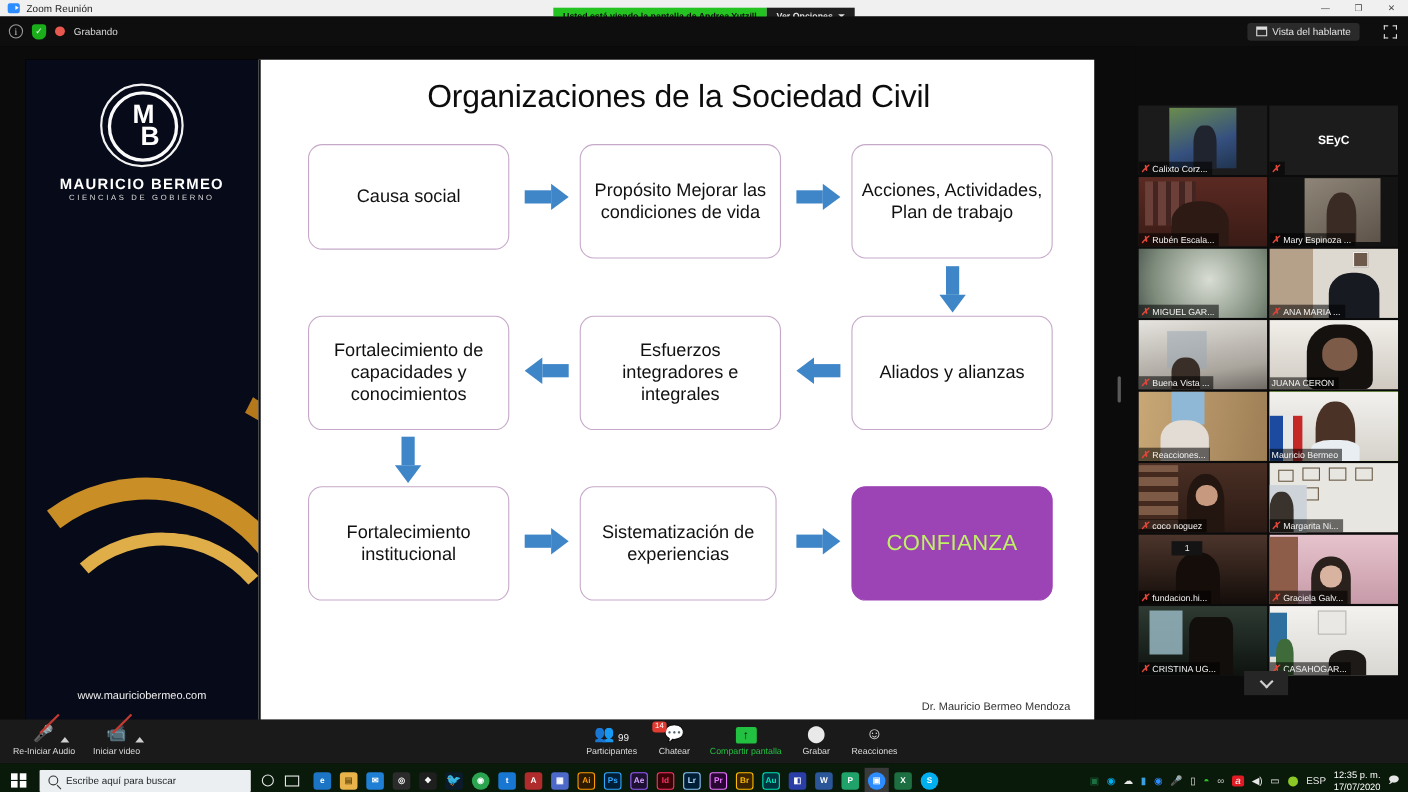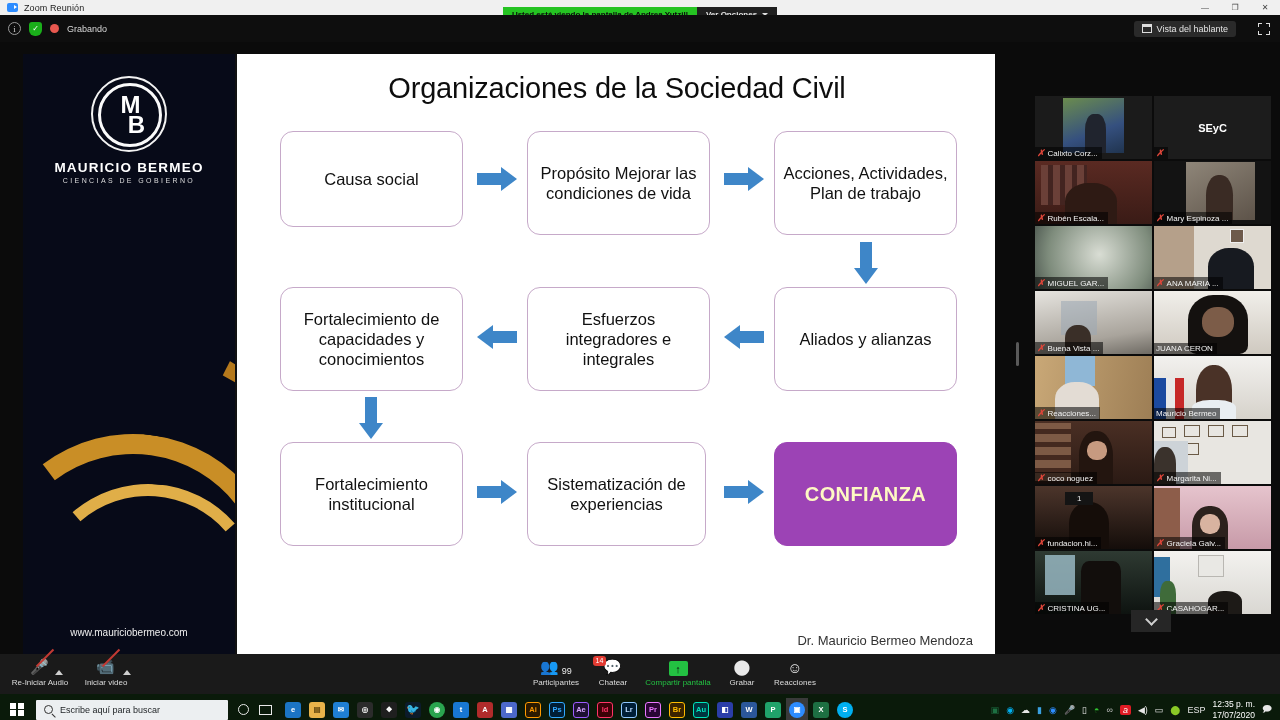--- a/index.html
+++ b/index.html
@@ -124,21 +124,21 @@
   .slide-title {
     position: absolute; left: 0; top: 18px; width: 760px; text-align: center;
     font-size: 29px; color: #0d0d0d; letter-spacing: -.2px;
   }
   .box {
     position: absolute; border: 1.4px solid #c6a9c9; border-radius: 13px; background: #fff;
     display: flex; align-items: center; justify-content: center; text-align: center;
     color: #111; font-size: 16.5px; line-height: 1.22; padding: 4px 8px;
   }
   .box.confianza {
-    background: #9c43b5; border-color: #9c43b5; color: #fef9c3; font-weight: bold;
+    background: #9c43b5; border-color: #9c43b5; color: #bef264; font-weight: normal;
     font-size: 20px; letter-spacing: .4px;
   }
   
   .arrow { position: absolute; }
   .arrow-r, .arrow-l {
     width: 40px; height: 24px; display: flex; align-items: center;
   }
   .arrow-r .shaft, .arrow-l .shaft { background: #3e86c8; height: 12px; width: 24px; }
   .arrow-r .head {
     width: 0; height: 0; border-top: 12px solid transparent; border-bottom: 12px solid transparent;
@@ -147,21 +147,21 @@
   .arrow-l .head {
     width: 0; height: 0; border-top: 12px solid transparent; border-bottom: 12px solid transparent;
     border-right: 16px solid #3e86c8;
   }
   .arrow-d { width: 24px; height: 42px; display: flex; flex-direction: column; align-items: center; }
   .arrow-d .shaft { background: #3e86c8; width: 12px; height: 26px; }
   .arrow-d .head {
     width: 0; height: 0; border-left: 12px solid transparent; border-right: 12px solid transparent;
     border-top: 16px solid #3e86c8;
   }
-  .slide-credit { position: absolute; right: 22px; bottom: 10px; font-size: 13px; color: #333; }
+  .slide-credit { position: absolute; right: 22px; bottom: 10px; font-size: 10px; color: #333; }
 
   
   .drag-handle { position: absolute; left: 1016px; top: 342px; width: 3px; height: 24px;
                  background: #5a5a5a; border-radius: 2px; }
 
   
   .filmstrip {
     position: absolute; left: 1035px; top: 96px; width: 236px; height: 520px;
     display: flex; flex-wrap: wrap; gap: 2px; align-content: flex-start;
   }

